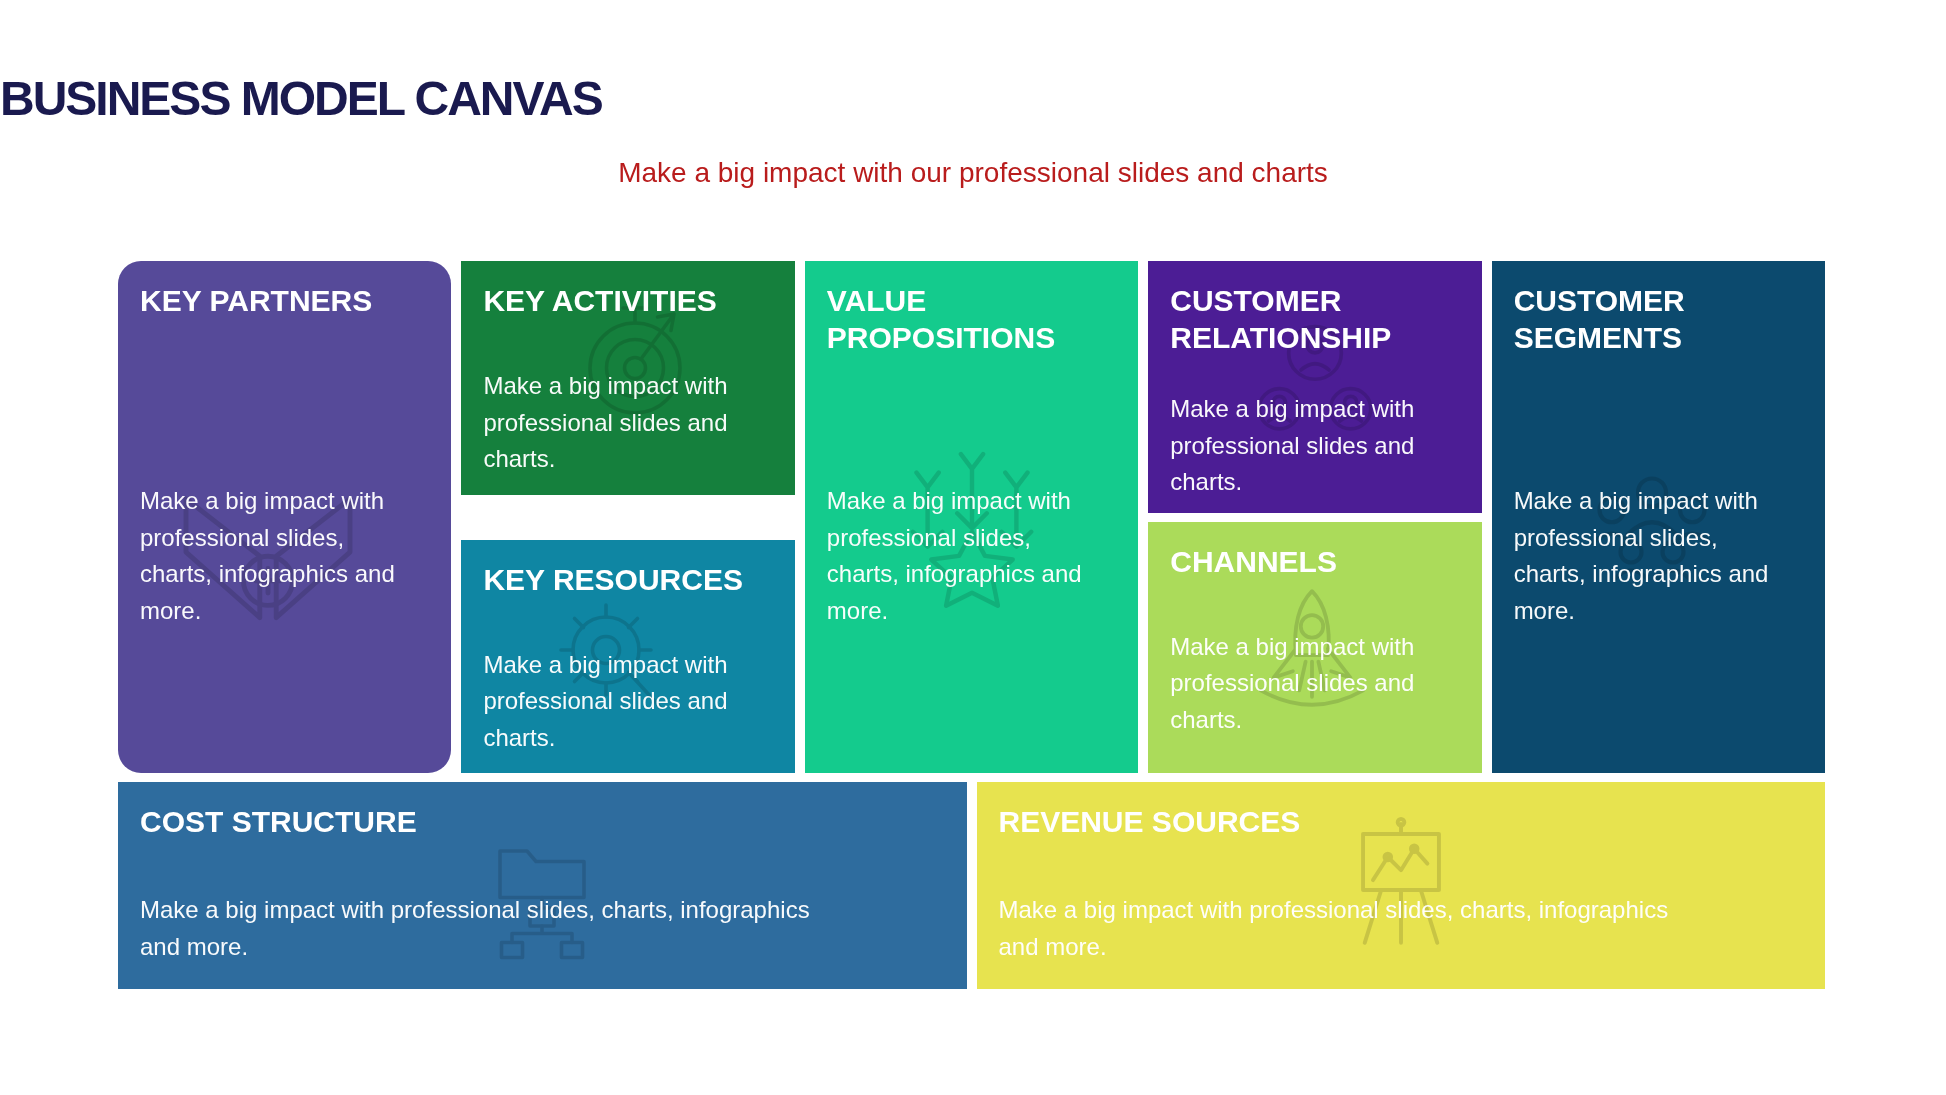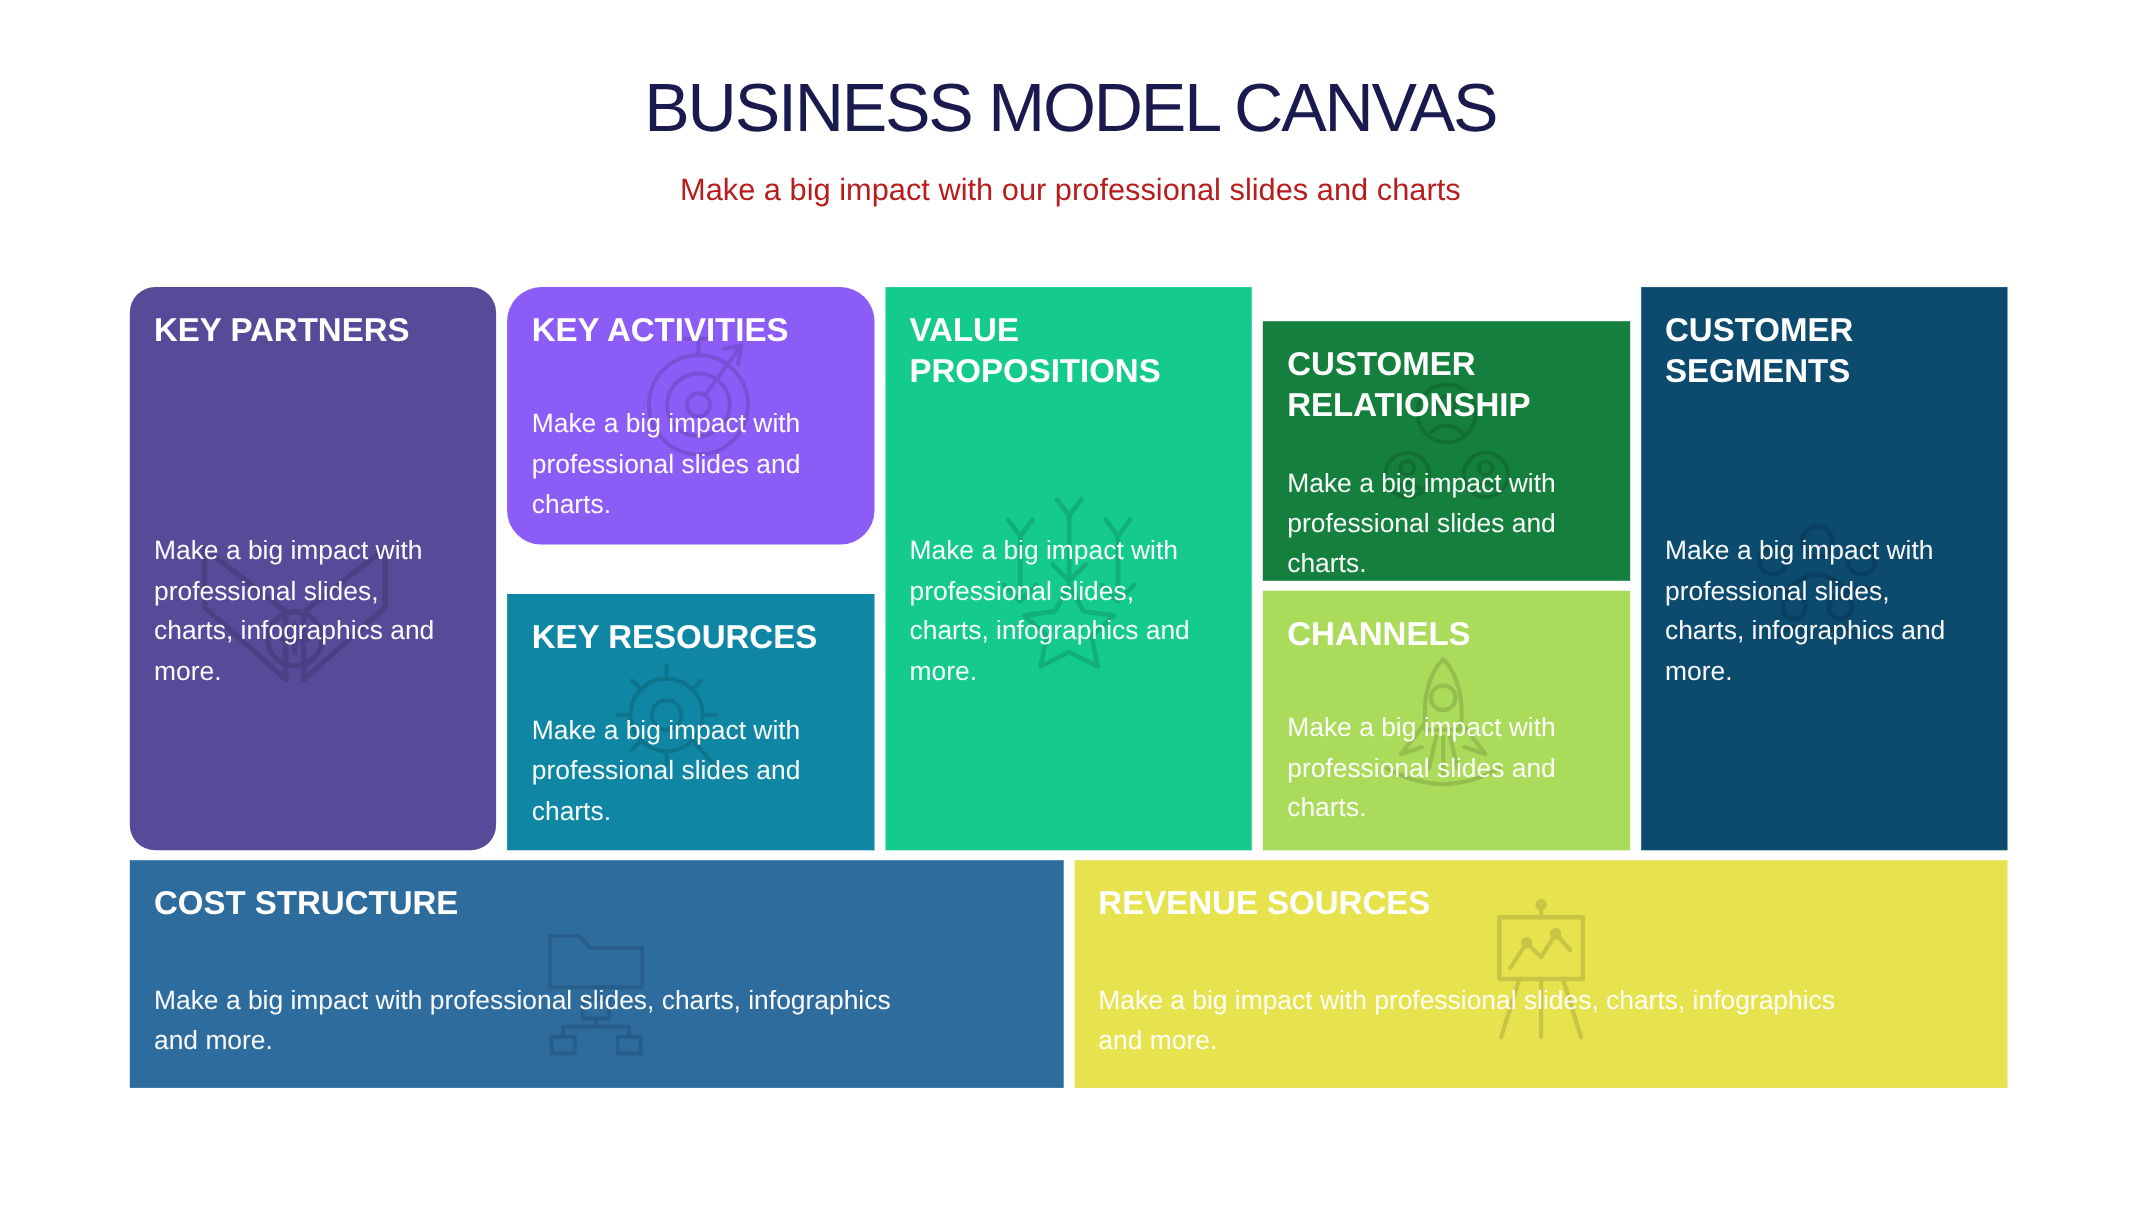--- a/index.html
+++ b/index.html
@@ -9,24 +9,24 @@
     height: 1095px;
     background: #ffffff;
     font-family: "Liberation Sans", sans-serif;
     overflow: hidden;
   }
   .page-title {
     position: absolute;
     top: 64px; left: 0;
     width: 100%;
     margin: 0;
-    text-align: center;
-    font-size: 62px;
+    text-align: left;
+    font-size: 48px;
     line-height: 70px;
-    font-weight: 400;
+    font-weight: 700;
     letter-spacing: -2px;
   }
   .page-subtitle {
     position: absolute;
     top: 156px; left: 0;
     width: 100%;
     margin: 0;
     text-align: center;
     font-size: 28px;
     line-height: 34px;
@@ -128,21 +128,21 @@
             <path d="M10 26 L46 54 L46 84 L10 52 Z"></path>
             <path d="M90 26 L54 54 L54 84 L90 52 Z"></path>
             <circle cx="50" cy="66" r="12"></circle>
             <path d="M44 66 h12 M50 60 v12"></path>
           </svg>
         </span>
         <p class="body">Make a big impact with professional slides, charts, infographics and more.</p>
       </section>
 
       <div class="col">
-        <section class="box short" style="background: #8b5cf6; border-radius: 31px;">
+        <section class="box short" style="background: #15803d;">
           <h2>KEY ACTIVITIES</h2>
           <span class="bg-icon icon-ka">
             <svg viewBox="0 0 100 100">
               <circle cx="48" cy="56" r="30"></circle>
               <circle cx="48" cy="56" r="19"></circle>
               <circle cx="48" cy="56" r="7"></circle>
               <path d="M48 26 v-8 M40 16 h16"></path>
               <path d="M74 20 L52 50 M74 20 l-11 2 M74 20 l-2 11"></path>
             </svg>
           </span>
@@ -169,21 +169,21 @@
             <path d="M26 34 V66 M18 58 L26 66 L34 58 M20 26 L26 34 L32 26"></path>
             <path d="M50 24 V56 M42 48 L50 56 L58 48 M44 16 L50 24 L56 16"></path>
             <path d="M74 34 V66 M66 58 L74 66 L82 58 M68 26 L74 34 L80 26"></path>
             <path d="M50 58 l7 13 15 2 -11 10 3 15 -14 -7 -14 7 3 -15 -11 -10 15 -2 z"></path>
           </svg>
         </span>
         <p class="body">Make a big impact with professional slides, charts, infographics and more.</p>
       </section>
 
       <div class="col">
-        <section class="box short" style="background: #15803d; margin-top: 31px;">
+        <section class="box short" style="background: #4c1d95;">
           <h2>CUSTOMER RELATIONSHIP</h2>
           <span class="bg-icon icon-cr">
             <svg viewBox="0 0 100 100">
               <circle cx="50" cy="28" r="17"></circle>
               <circle cx="50" cy="23" r="5"></circle>
               <path d="M41 39 q9 -8 18 0"></path>
               <circle cx="27" cy="64" r="13"></circle>
               <circle cx="27" cy="60" r="4"></circle>
               <path d="M20 72 q7 -6 14 0"></path>
               <circle cx="73" cy="64" r="13"></circle>

